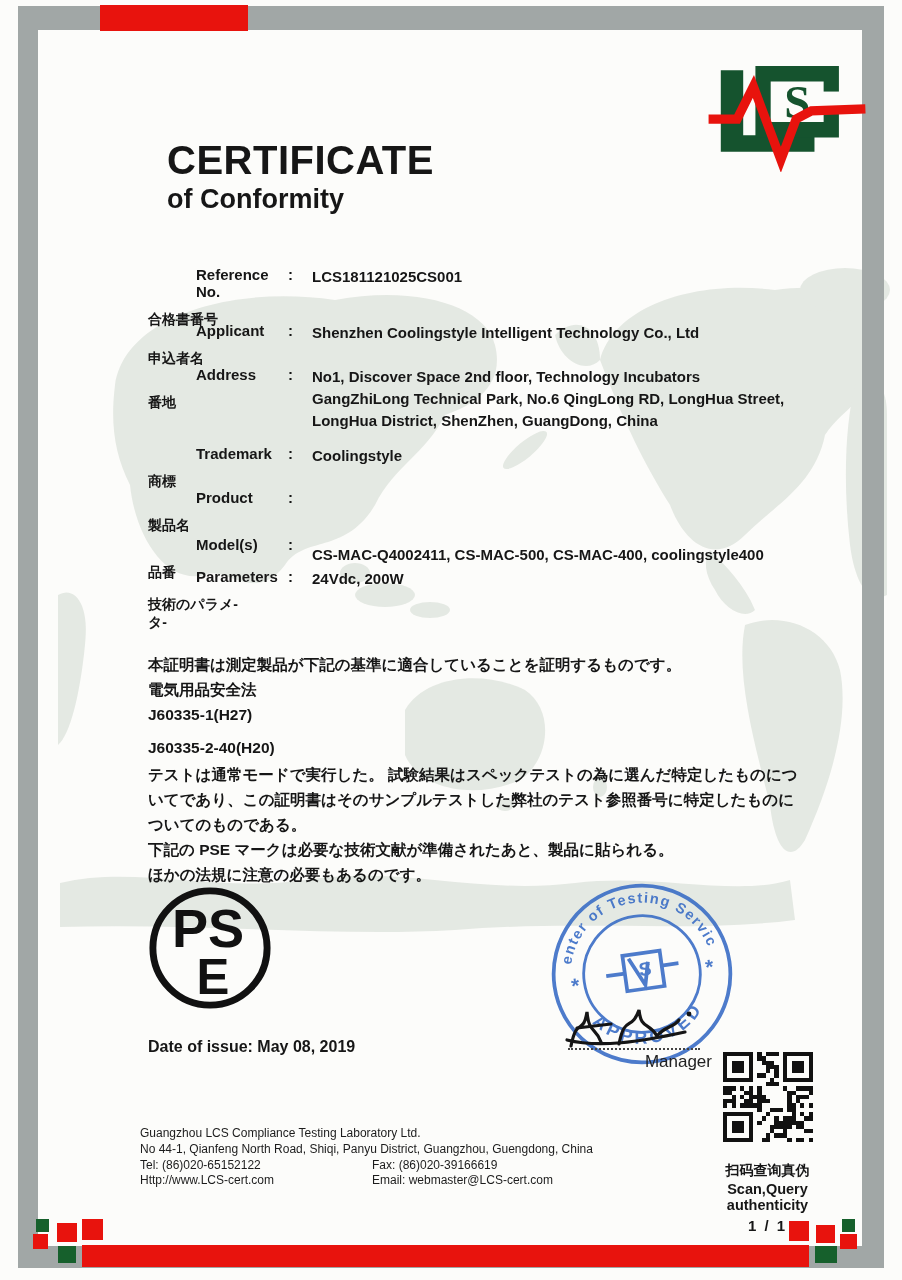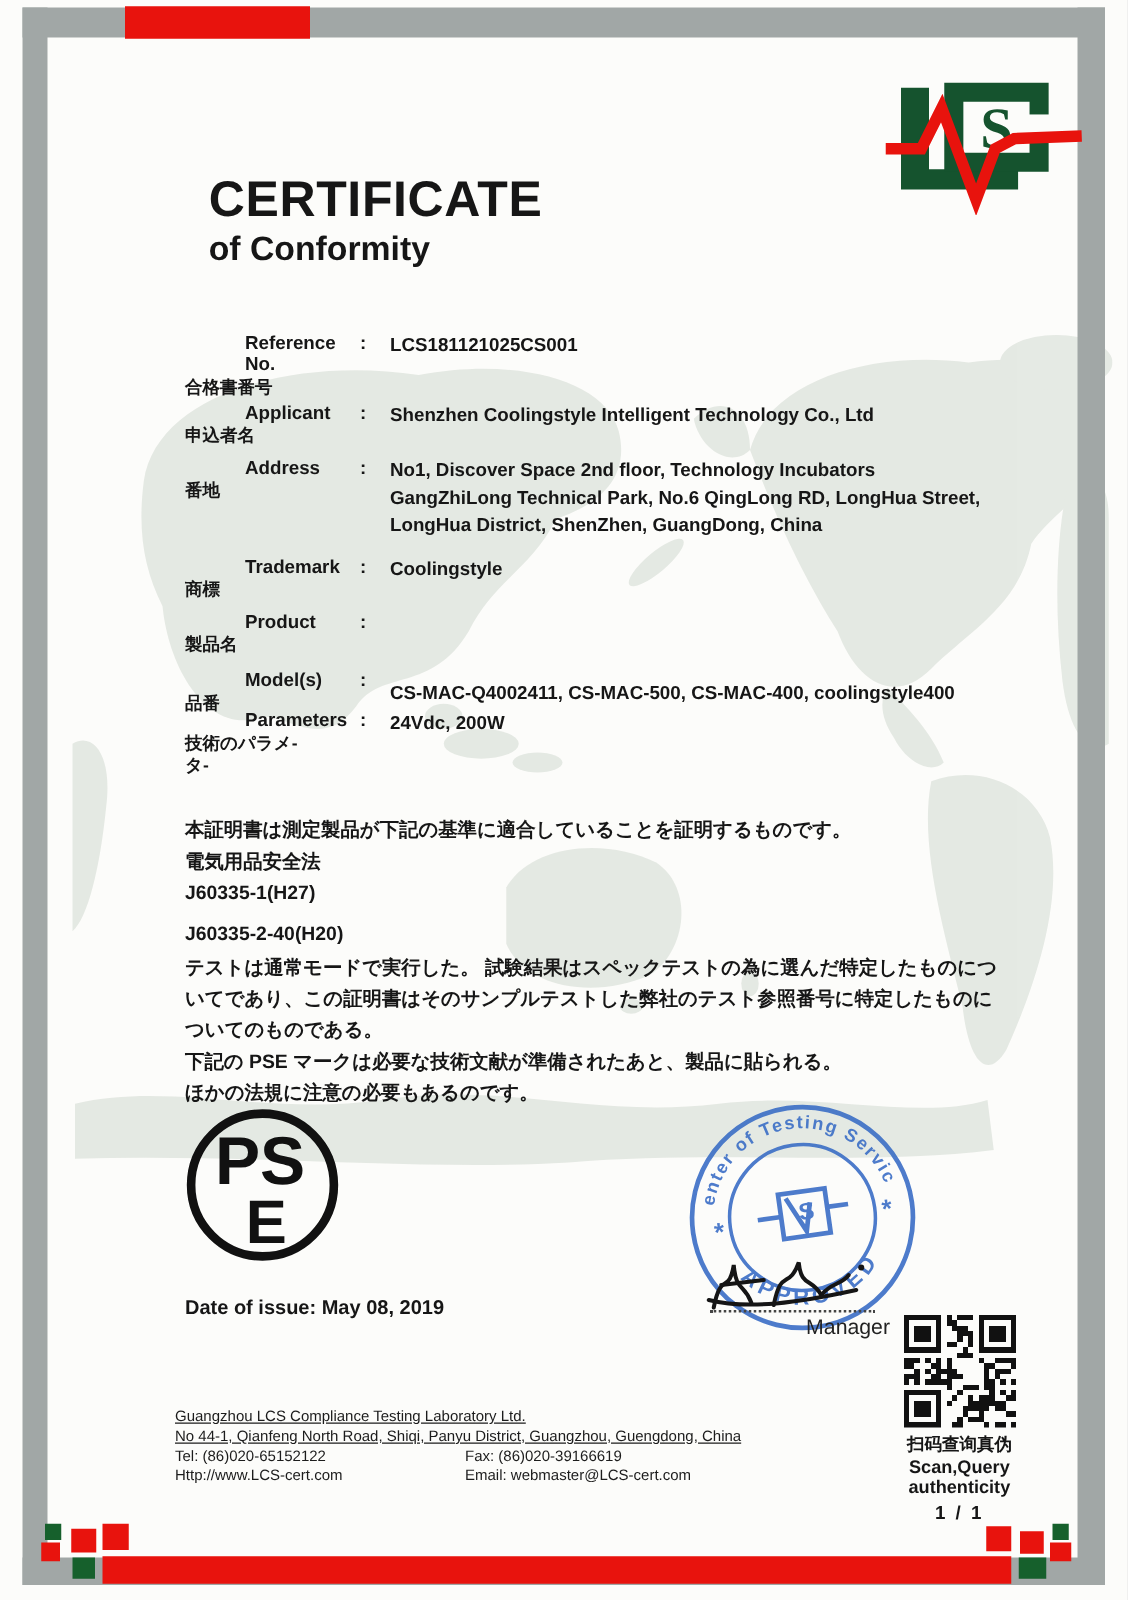--- a/index.html
+++ b/index.html
@@ -25,21 +25,21 @@
   
   .logo{position:absolute;left:706px;top:60px;width:164px;height:112px;}
   
   .title{position:absolute;left:167px;top:140px;line-height:1;}
   .title .t1{font-size:40px;font-weight:bold;letter-spacing:.5px;}
   .title .t2{font-size:27px;font-weight:bold;margin-top:6px;}
   
   .field-row{position:absolute;left:148px;display:flex;align-items:flex-start;width:700px;}
   .f-label{width:140px;flex:none;}
   .f-label .en{display:block;font-size:15px;font-weight:bold;margin-left:48px;}
-  .f-label .ja{display:block;font-size:14px;font-weight:600;margin-top:0;white-space:pre-line;line-height:1.3;}
+  .f-label .ja{display:block;font-size:14px;font-weight:600;margin-top:10px;white-space:pre-line;line-height:1.3;}
   .f-colon{width:24px;flex:none;font-size:15px;font-weight:bold;}
   .f-value{font-size:15px;font-weight:bold;white-space:pre-line;line-height:1.45;width:480px;}
   
   .stmt{position:absolute;left:148px;width:668px;font-size:15.5px;font-weight:600;
         line-height:1.62;white-space:pre-line;}
   
   .pse{position:absolute;left:146px;top:884px;width:128px;height:128px;}
   .pse text{font-family:"Liberation Sans","DejaVu Sans",sans-serif;font-weight:bold;fill:#111;}
   
   .date-line{position:absolute;left:148px;top:1038px;font-size:16px;font-weight:bold;}
@@ -47,25 +47,25 @@
   .stamp{position:absolute;left:548px;top:880px;width:188px;height:188px;transform:rotate(-8deg);opacity:.9;}
   .stamp text{font-family:"Liberation Sans","DejaVu Sans",sans-serif;fill:#3b6ec6;}
   
   .sign-block{position:absolute;left:556px;top:998px;width:156px;text-align:right;}
   .sign-scrawl{width:150px;height:56px;display:block;margin:0 auto;}
   .sign-dots{border-bottom:2px dotted #444;width:132px;margin:-6px auto 0 auto;}
   .sign-role{font-size:17px;color:#222;margin-top:2px;}
   
   .qr-block{position:absolute;left:690px;top:1052px;width:155px;text-align:center;}
   .qr-svg{width:90px;height:90px;display:block;margin:0 auto;}
-  .qr-zh{font-size:14px;font-weight:bold;margin-top:5px;}
+  .qr-zh{font-size:14px;font-weight:bold;margin-top:20px;}
   .qr-en{font-size:14.5px;font-weight:bold;margin-top:1px;}
   .qr-page{font-size:15px;font-weight:bold;letter-spacing:2px;margin-top:4px;}
   
-  .footer{position:absolute;left:140px;top:1126px;font-size:12px;line-height:1.32;color:#1c1c1c;text-decoration:underline;}
+  .footer{position:absolute;left:140px;top:1126px;font-size:12px;line-height:1.32;color:#1c1c1c;}
   .footer .cols span{display:inline-block;width:232px;}
 </style>
 </head>
 <body>
 
 <div class="sheet">
 
   <svg class="map" viewBox="0 0 835 700" aria-hidden="true">
     <path d="M60,120 C70,50 180,20 280,35 C360,20 430,40 440,80 C450,120 420,140 390,150 C370,190 340,200 320,240 C290,290 250,270 230,300 C200,340 170,300 150,310 C110,320 80,270 75,220 C60,190 55,160 60,120 Z"></path>
     <ellipse cx="330" cy="330" rx="30" ry="12"></ellipse>

